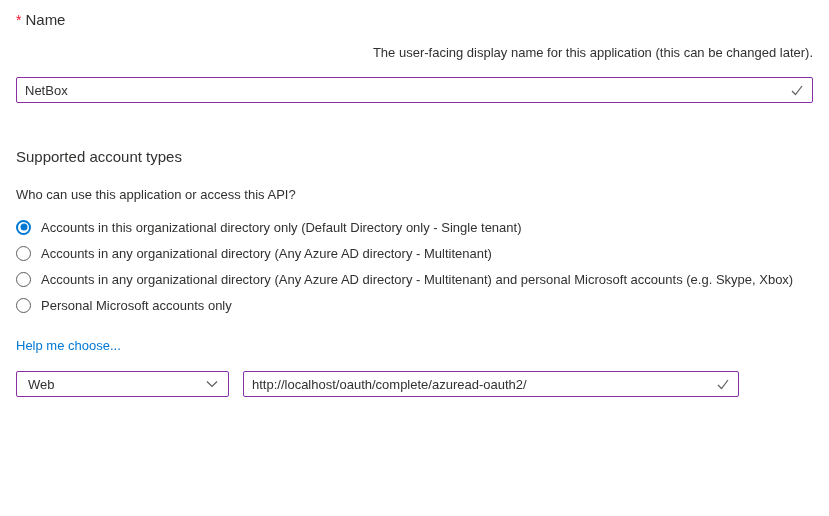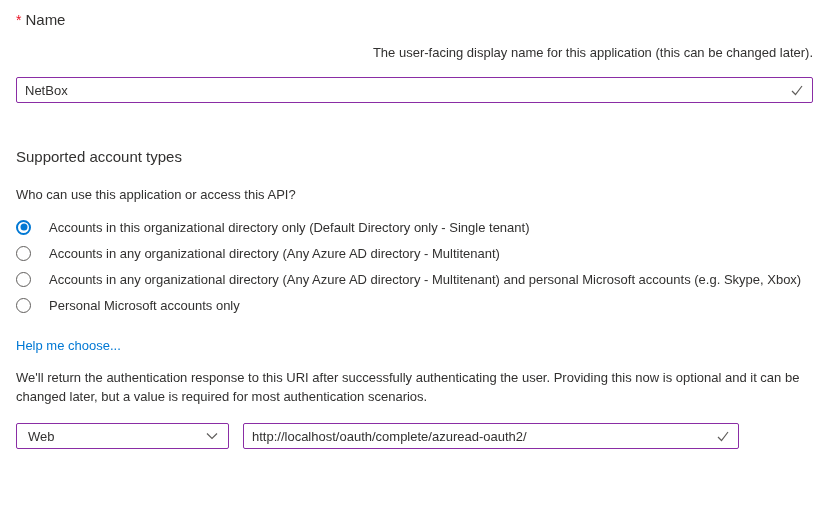--- a/index.html
+++ b/index.html
@@ -27,21 +27,21 @@
   }
   .input-check {
     position:absolute; right:9px; top:50%; transform:translateY(-50%);
     width:14px; height:14px; pointer-events:none;
   }
 
   .sat-title { margin-top:44px; }
   .question { font-size:13px; line-height:16px; margin-top:21px; }
 
   .radio-list { margin-top:11px; }
-  .radio-row { display:flex; align-items:center; height:26px; cursor:pointer;gap:8px; }
+  .radio-row { display:flex; align-items:center; height:26px; cursor:pointer; }
   .radio-circle {
     flex:0 0 auto; width:15px; height:15px; border-radius:50%;
     border:1px solid #605e5c; background:#fff; position:relative; margin-right:10px;
   }
   .radio-row.selected .radio-circle { border:2px solid #0078d4; }
   .radio-row.selected .radio-circle::after {
     content:""; position:absolute; left:50%; top:50%;
     width:7px; height:7px; border-radius:50%; background:#0078d4;
     transform:translate(-50%,-50%);
   }
@@ -98,22 +98,20 @@
     </div>
     <div class="radio-row">
       <span class="radio-circle"></span>
       <span class="radio-label">Personal Microsoft accounts only</span>
     </div>
   </div>
 
   <a class="help-link">Help me choose...</a>
 
   
-  <div class="redirect-desc">We'll return the authentication response to this URI after successfully authenticating the user. Providing this now is optional and it can be
-changed later, but a value is required for most authentication scenarios.</div>
 
   <div class="redirect-controls">
     <div class="platform-select">
       <span class="platform-select-value">Web</span>
       <svg class="select-chevron" viewBox="0 0 14 14">
         <polyline points="2,4.5 7,9.5 12,4.5" fill="none" stroke="#605e5c" stroke-width="1.2"></polyline>
       </svg>
     </div>
     <div class="text-input-wrap uri-input-wrap" style="margin-top:0">
       <input class="text-input" type="text" value="http://localhost/oauth/complete/azuread-oauth2/" style="">

